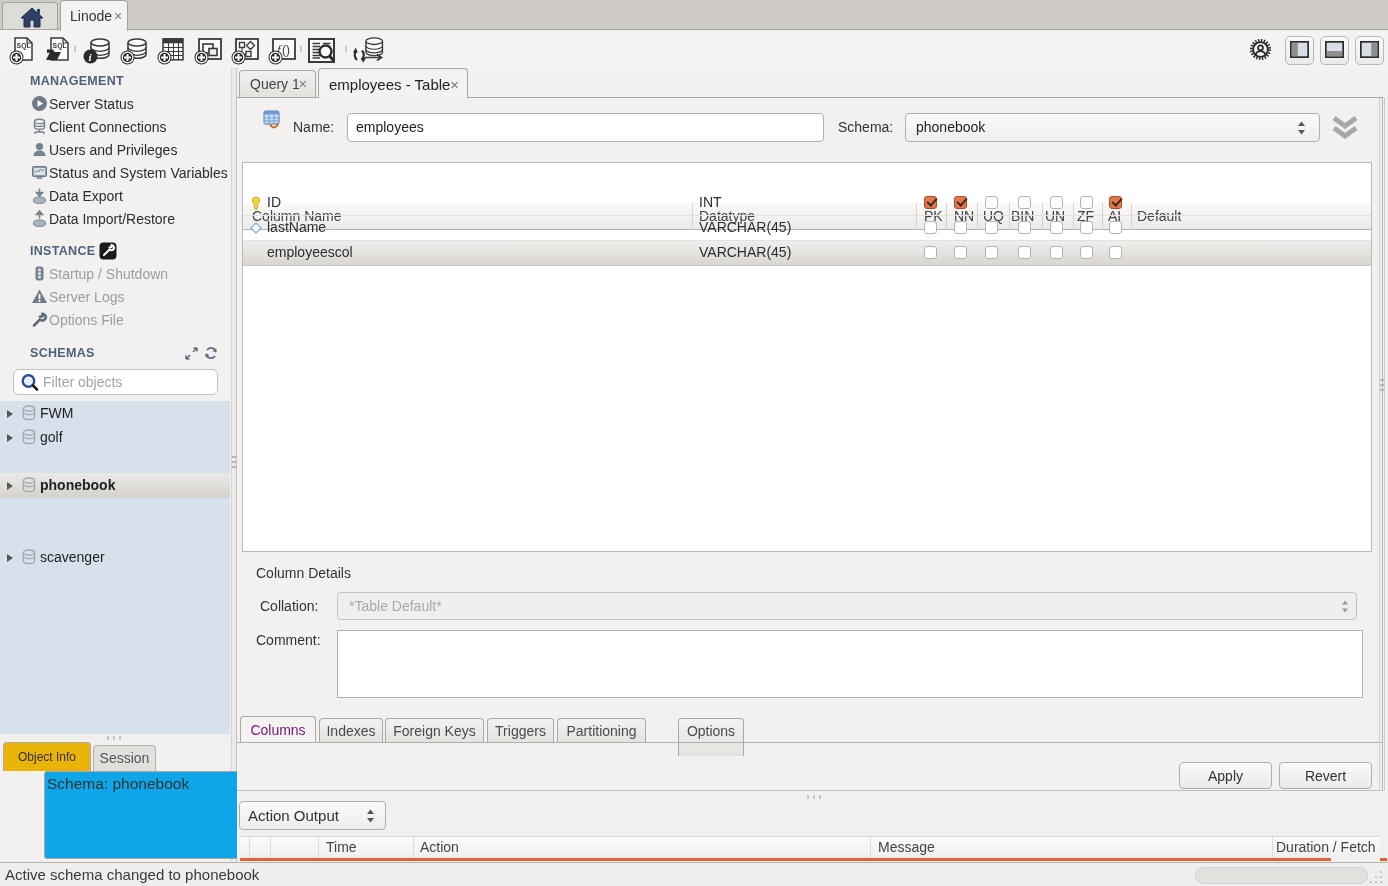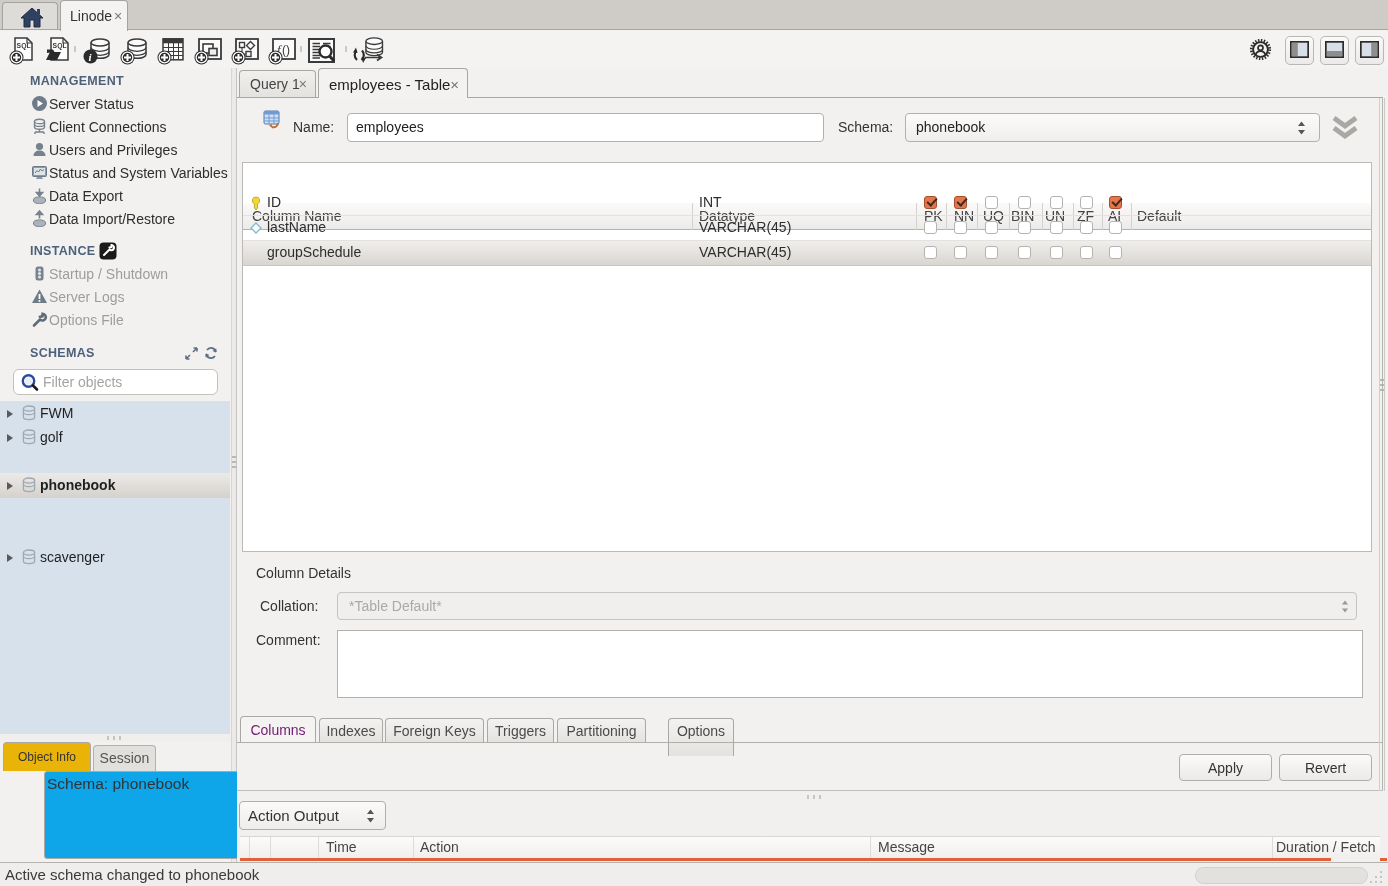--- a/index.html
+++ b/index.html
@@ -68,21 +68,21 @@
 
 
 #collsel { position:absolute; left:100px; top:524px; width:1020px; height:28px; background:#f0efed; border:1px solid #c6c4c1; border-radius:4px; font-size:14px; color:#a9a9a7; line-height:26px; padding-left:11px; }
 #comment { position:absolute; left:100px; top:562px; width:1026px; height:68px; background:#fff; border:1px solid #b3b1ae; }
 
 
 .btab { position:absolute; background:linear-gradient(#f3f2f0,#e4e2df); border:1px solid #aaa8a4; border-bottom:none; border-radius:4px 4px 0 0; font-size:14px; color:#4a4a4a; text-align:center; }
 #btColumns { background:#f4f3f1; color:#701a75; }
 #btabline { position:absolute; left:0; top:674px; width:1146px; height:1px; background:#b1afab; }
 
-.btn { position:absolute; width:93px; height:27px; background:linear-gradient(#fbfaf9,#eceae8); border:1px solid #b0aeab; border-radius:4px; font-size:14px; color:#333; text-align:center; line-height:26px; }
+.btn { position:absolute; width:93px; height:27px; background:linear-gradient(#fbfaf9,#eceae8); border:1px solid #b0aeab; border-radius:4px; font-size:14px; color:#333; text-align:center; line-height:26px;margin-top:8px; }
 
 
 #aout { position:absolute; left:237px; top:791px; width:1151px; height:71px; background:#f1f0ee; }
 #aosel { position:absolute; left:2px; top:10px; width:147px; height:29px; background:linear-gradient(#fbfaf9,#eeedeb); border:1px solid #b0aeab; border-radius:4px; font-size:15px; color:#333; line-height:27px; padding-left:8px; }
 #aohead { position:absolute; left:3px; top:45px; width:1140px; height:22px; background:linear-gradient(#fbfbfa,#f0efed); border-top:1px solid #d9d7d4; }
 .aoh { position:absolute; top:2px; font-size:14px; color:#444; }
 .aocol { position:absolute; top:0; width:1px; height:22px; background:#dddbd8; }
 #orange { position:absolute; left:3px; top:67px; width:1091px; height:3px; background:#e0603a; }
 #orange2 { position:absolute; left:1143px; top:67px; width:7px; height:3px; background:#e0603a; }
 
@@ -462,21 +462,21 @@
         <div class="gtx" style="left:456px">VARCHAR(45)</div>
         <div class="cb" style="left:681px"></div>
         <div class="cb" style="left:711px"></div>
         <div class="cb" style="left:742px"></div>
         <div class="cb" style="left:775px"></div>
         <div class="cb" style="left:807px"></div>
         <div class="cb" style="left:837px"></div>
         <div class="cb" style="left:866px"></div>
       </div>
       <div class="grow sel" style="top:78px">
-        <div class="gtx" style="left:24px">groupSchedule</div>
+        <div class="gtx" style="left:24px">employeescol</div>
         <div class="gtx" style="left:456px">VARCHAR(45)</div>
         <div class="cb" style="left:681px"></div>
         <div class="cb" style="left:711px"></div>
         <div class="cb" style="left:742px"></div>
         <div class="cb" style="left:775px"></div>
         <div class="cb" style="left:807px"></div>
         <div class="cb" style="left:837px"></div>
         <div class="cb" style="left:866px"></div>
       </div>
     </div>
@@ -488,21 +488,21 @@
           <path d="M4 12.5 L1 8.5 H7 Z" fill="#999"></path>
         </svg></div>
     <div class="lbl" style="left:19px;top:564px">Comment:</div>
     <div id="comment"></div>
 
     <div class="btab" id="btColumns" style="left:3px;top:648px;width:76px;height:27px;line-height:26px;">Columns</div>
     <div class="btab" style="left:82px;top:650px;width:64px;height:25px;line-height:24px;">Indexes</div>
     <div class="btab" style="left:148px;top:650px;width:99px;height:25px;line-height:24px;">Foreign Keys</div>
     <div class="btab" style="left:250px;top:650px;width:67px;height:25px;line-height:24px;">Triggers</div>
     <div class="btab" style="left:320px;top:650px;width:89px;height:25px;line-height:24px;">Partitioning</div>
-    <div class="btab" style="left:431px;top:650px;width:66px;height:38px;line-height:24px;">Options</div>
+    <div class="btab" style="left:441px;top:650px;width:66px;height:38px;line-height:24px;">Options</div>
     <div id="btabline"></div>
 
     <div class="btn" style="left:942px;top:686px">Apply</div>
     <div class="btn" style="left:1042px;top:686px">Revert</div>
   </div>
 
   <div id="aout">
     <div id="aosel">Action Output<svg class="abs" style="right:10px;top:7px" width="9" height="14" viewBox="0 0 9 14">
           <path d="M4.5 0.5 L8 5 H1 Z" fill="#555"></path>
           <path d="M4.5 13.5 L1 9 H8 Z" fill="#555"></path>

